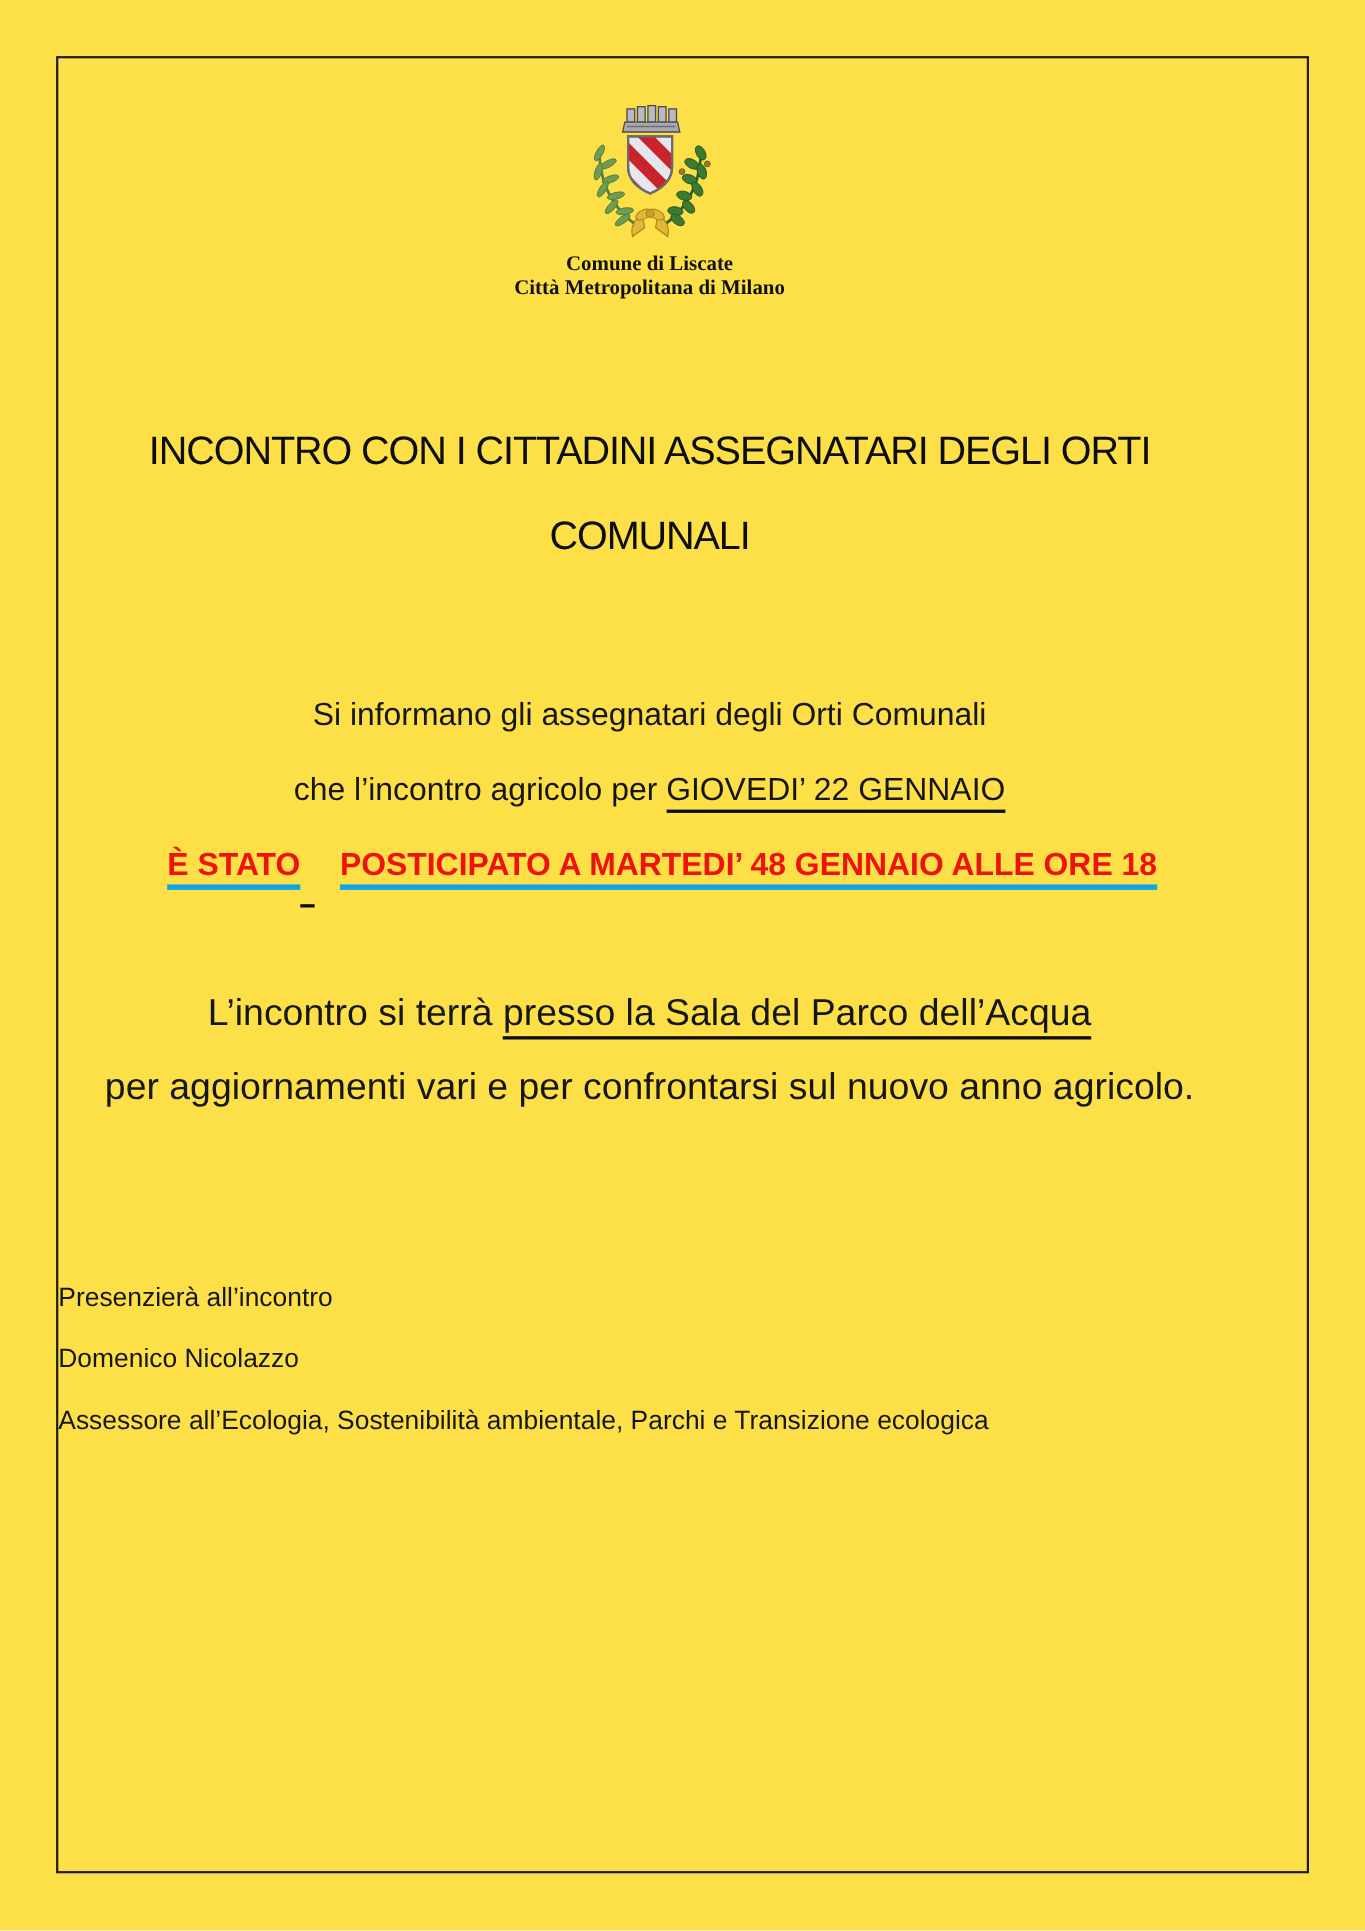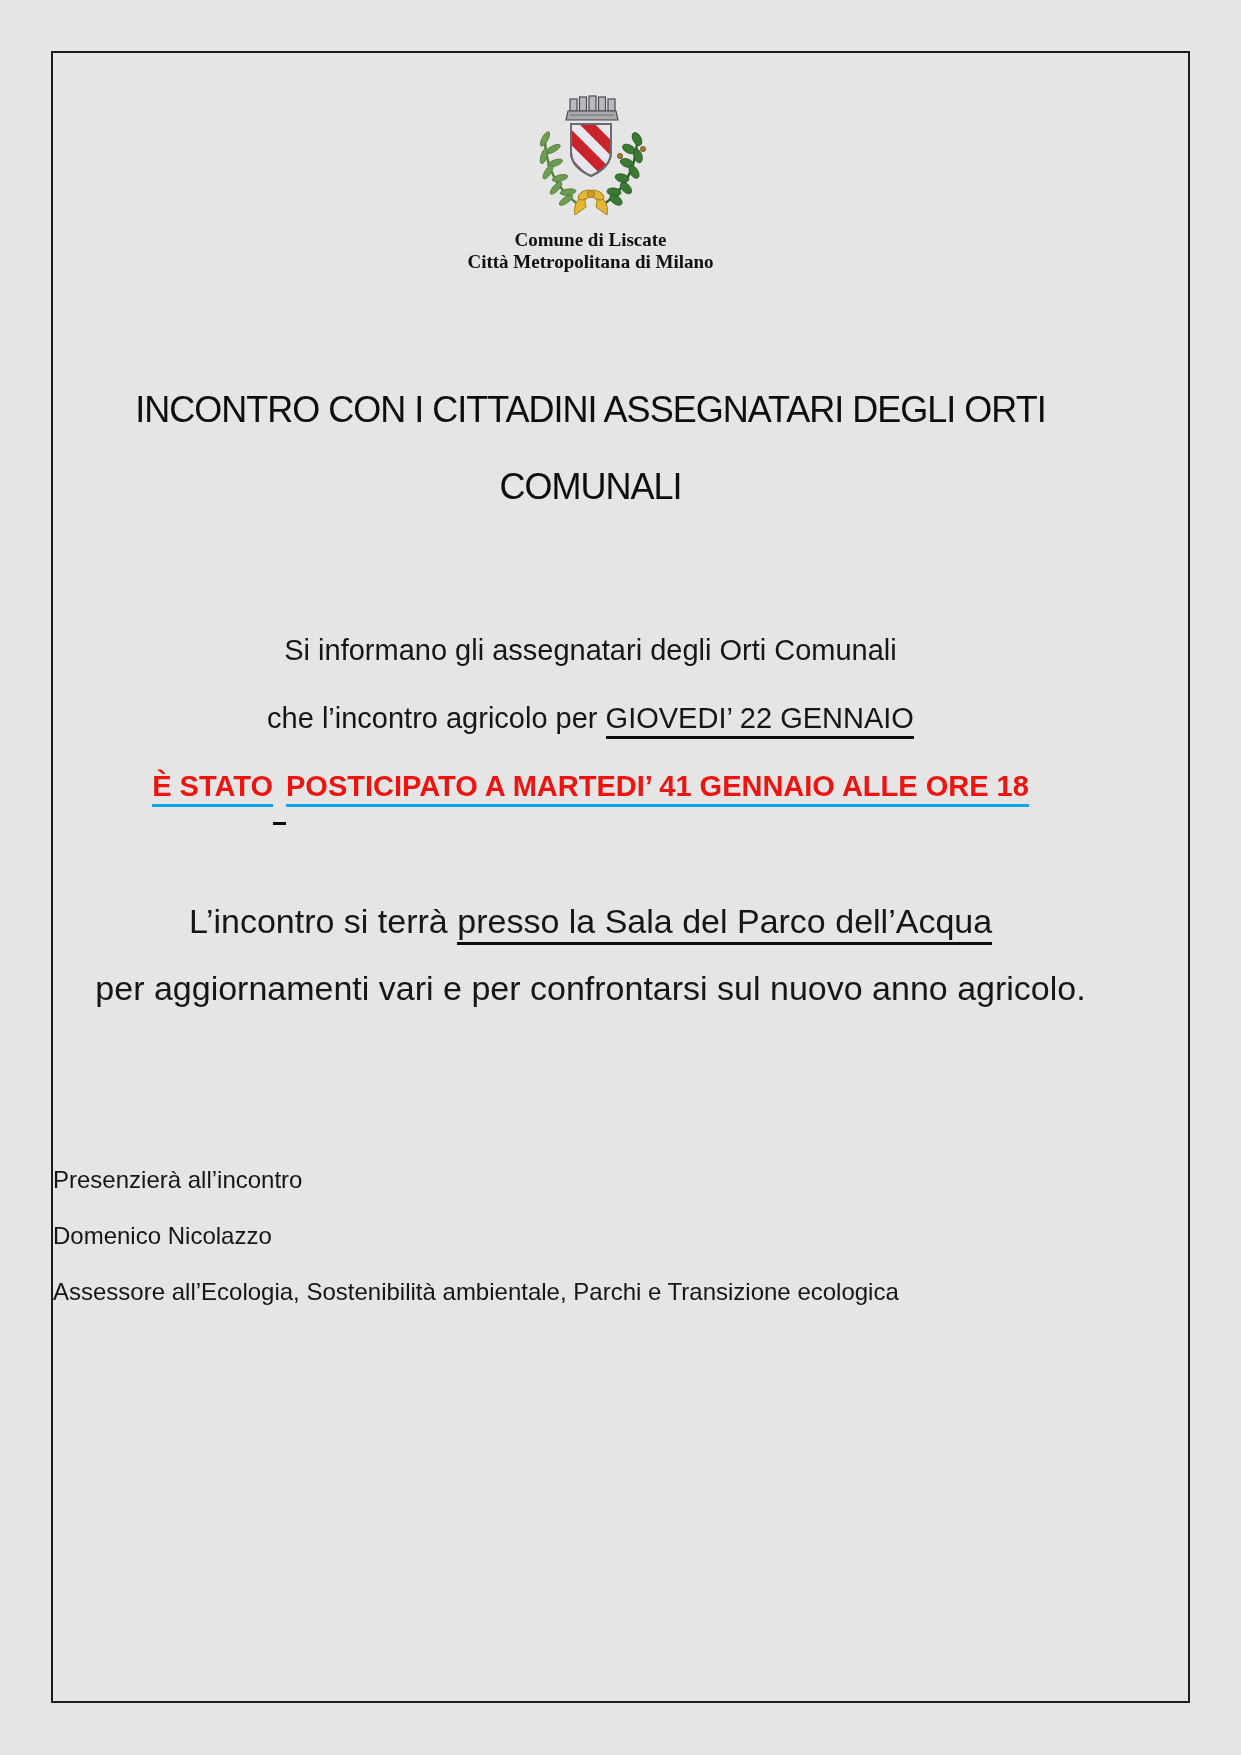--- a/index.html
+++ b/index.html
@@ -1,21 +1,21 @@
 <!DOCTYPE html>
 <html><head>
 <meta charset="utf-8">
 <style>
   * { margin: 0; padding: 0; box-sizing: border-box; }
   html,body { background: #ffffff; }
   .page {
     position: relative;
     width: 1241px;
     height: 1755px;
-    background: #e5e5e5;
+    background: #fde047;
     font-family: "Liberation Sans", "DejaVu Sans", sans-serif;
     color: #161616;
     overflow: hidden;
   }
   .frame {
     position: absolute;
     left: 51px; top: 51px;
     width: 1139px; height: 1652px;
     border: 2px solid #1c1c1c;
   }
@@ -77,22 +77,23 @@
   .b { font-weight: normal; }
   .u-black {
     border-bottom: 3px solid #0d0d0d;
     padding-bottom: 2px;
   }
   .red-line {
     color: #ed130e;
     font-weight: bold;
   }
   .u-red {
-    border-bottom: 3px solid #0ea5e9;
+    border-bottom: 5px solid #0ea5e9;
     padding-bottom: 2px;
+    margin-left: 23px;
   }
   .u-gap-black {
     display: inline-block;
     width: 13px;
     border-bottom: 3px solid #0d0d0d;
     padding-bottom: 2px;
   }
 </style>
 </head>
 <body>
@@ -177,21 +178,21 @@
       </div>
 
       <div class="title">
         <div>INCONTRO CON I CITTADINI ASSEGNATARI DEGLI ORTI</div>
         <div>COMUNALI</div>
       </div>
 
       <div class="para1">
         <div>Si informano gli assegnatari degli Orti Comunali</div>
         <div><span>che l’incontro agricolo per </span><span class="b u-black">GIOVEDI’ 22 GENNAIO</span></div>
-        <div class="red-line"><span class="u-red">È STATO</span><span class="u-gap-black">&nbsp;</span><span class="u-red">POSTICIPATO A MARTEDI’ 41 GENNAIO ALLE ORE 18</span></div>
+        <div class="red-line"><span class="u-red">È STATO</span><span class="u-gap-black">&nbsp;</span><span class="u-red">POSTICIPATO A MARTEDI’ 48 GENNAIO ALLE ORE 18</span></div>
       </div>
 
       <div class="para2">
         <div><span>L’incontro si terrà </span><span class="b u-black">presso la Sala del Parco dell’Acqua</span></div>
         <div>per aggiornamenti vari e per confrontarsi sul nuovo anno agricolo.</div>
       </div>
 
       <div class="footerblock">
         <div class="b">Presenzierà all’incontro</div>
         <div class="b">Domenico Nicolazzo</div>

